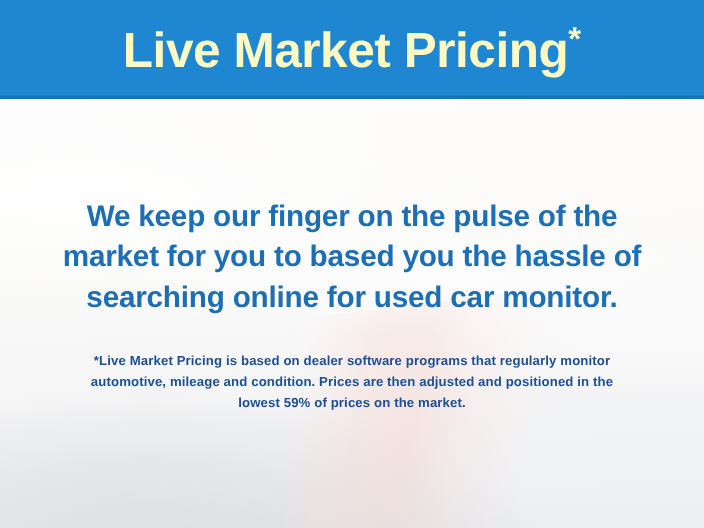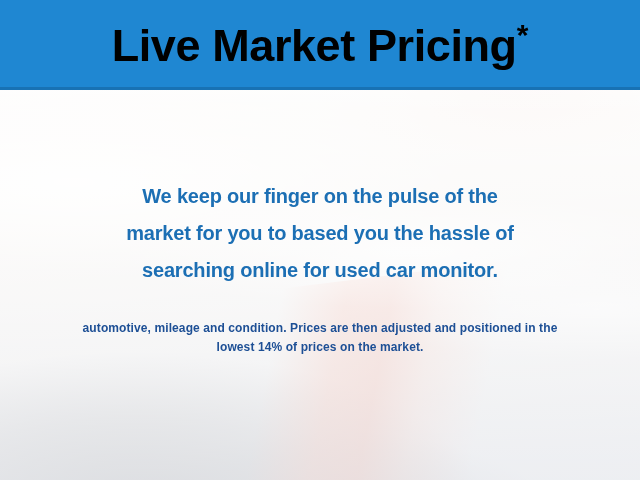--- a/index.html
+++ b/index.html
@@ -131,21 +131,21 @@
   .header::after {
     content: "";
     position: absolute;
     left: 0;
     right: 0;
     bottom: 0;
     height: 3px;
     background: rgba(18,96,154,0.55);
   }
   .header-title {
-    color: #000000;
+    color: #fef9c3;
     font-family: "Liberation Sans", sans-serif;
     font-size: 45px;
     font-weight: bold;
     letter-spacing: -0.4px;
     line-height: 1;
     white-space: nowrap;
     position: relative;
     top: -1px;
   }
   .header-title .asterisk {
@@ -158,21 +158,21 @@
   
   .headline {
     position: absolute;
     left: 0;
     top: 178;
     top: 178px;
     width: 640px;
     text-align: center;
     color: #1c6fb4;
     font-family: "Liberation Sans", sans-serif;
-    font-size: 20px;
+    font-size: 27px;
     font-weight: bold;
     line-height: 37px;
     letter-spacing: -0.2px;
     padding: 0 40px;
     box-sizing: border-box;
   }
   .headline-line {
     display: block;
     white-space: nowrap;
   }
@@ -219,17 +219,18 @@
     <div class="header-title"><span>Live Market Pricing</span><span class="asterisk">*</span></div>
   </div>
 
   <div class="headline">
     <span class="headline-line">We keep our finger on the pulse of the</span>
     <span class="headline-line">market for you to based you the hassle of</span>
     <span class="headline-line">searching online for used car monitor.</span>
   </div>
 
   <div class="disclaimer">
+    <span class="disclaimer-line">*Live Market Pricing is based on dealer software programs that regularly monitor</span>
     <span class="disclaimer-line">automotive, mileage and condition. Prices are then adjusted and positioned in the</span>
-    <span class="disclaimer-line">lowest 14% of prices on the market.</span>
+    <span class="disclaimer-line">lowest 59% of prices on the market.</span>
   </div>
 
 </div>
 
 </body></html>

